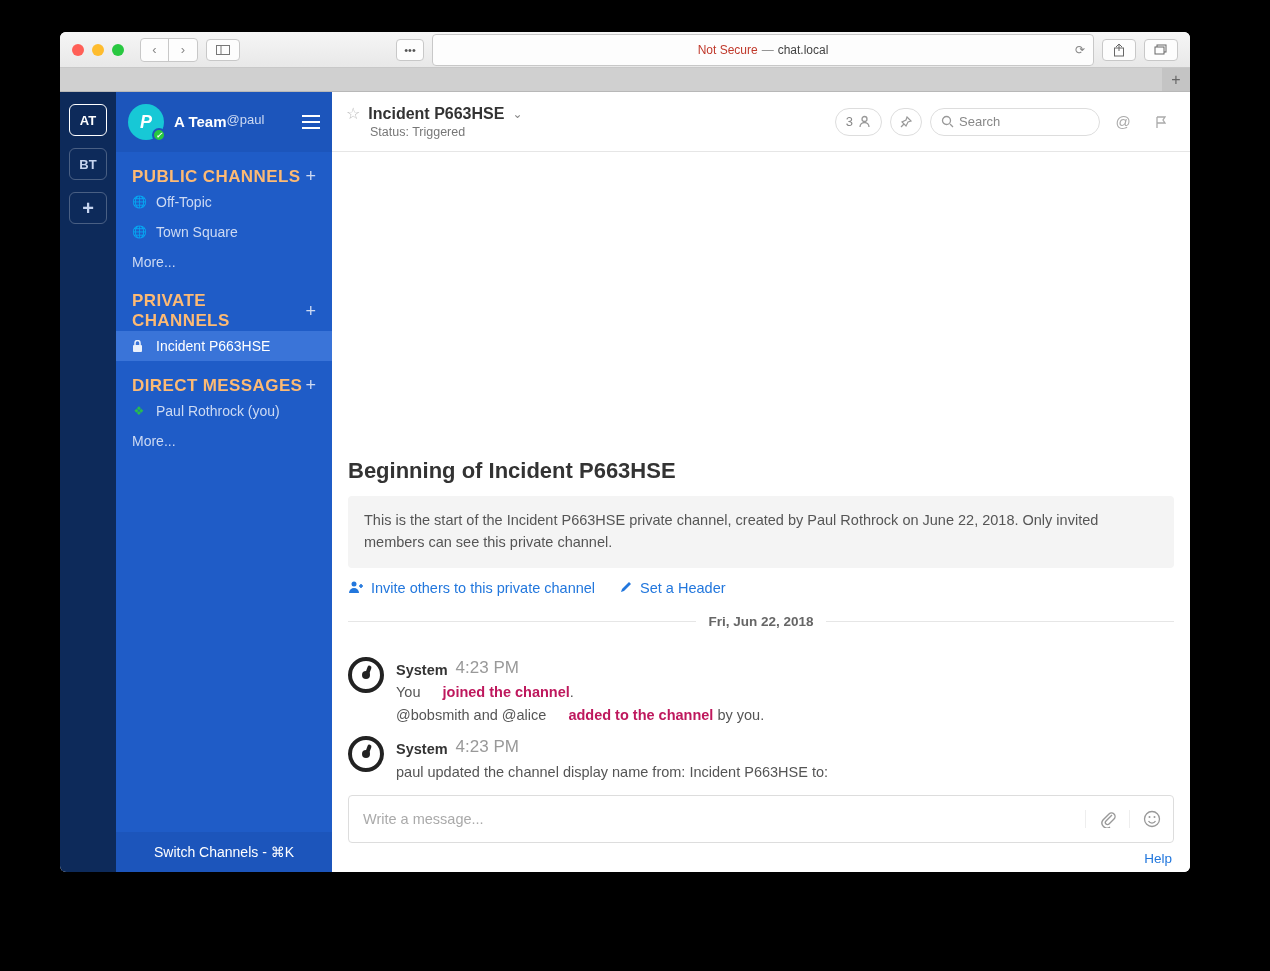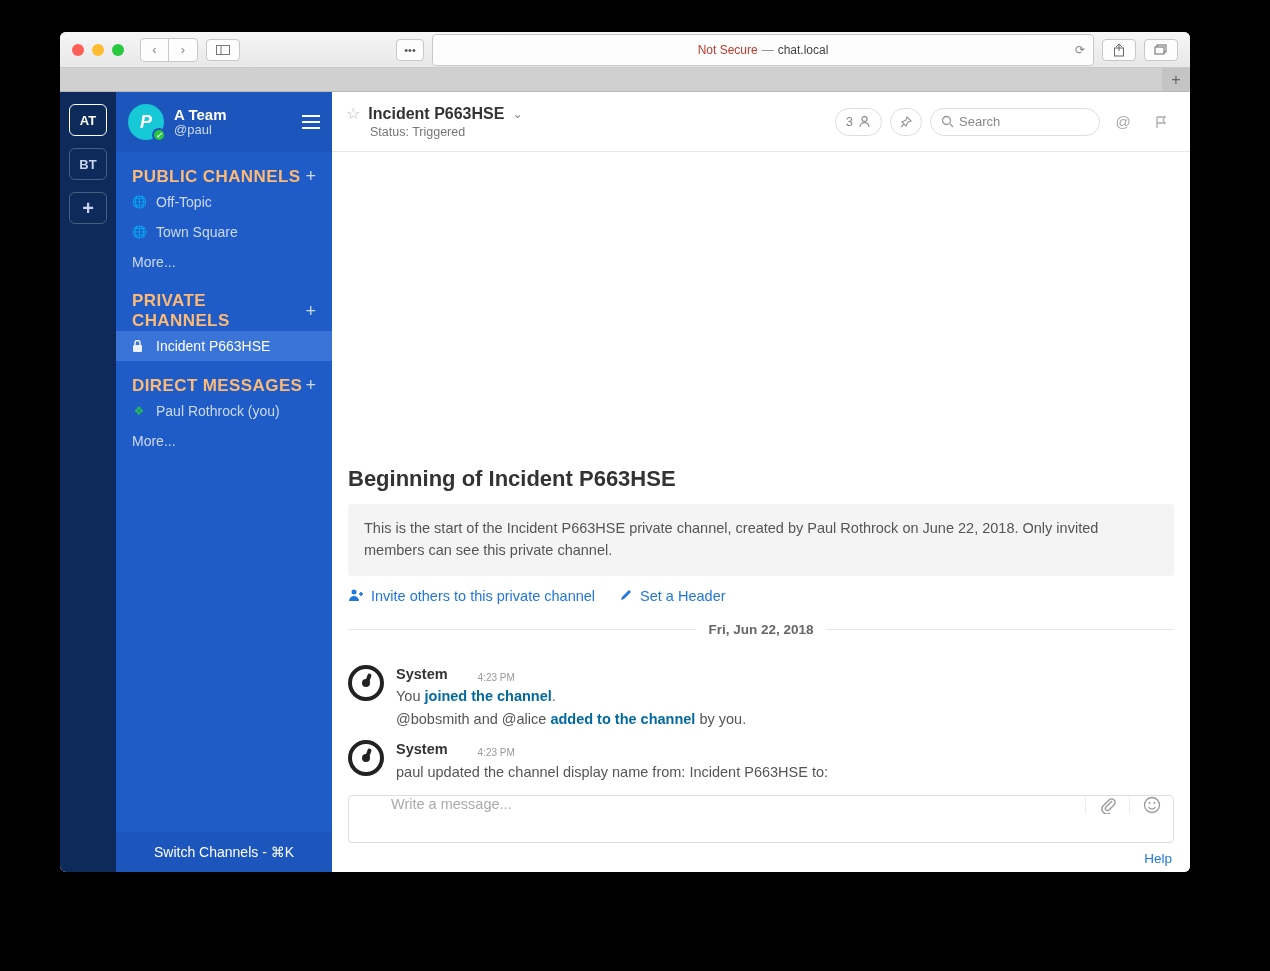--- a/index.html
+++ b/index.html
@@ -78,21 +78,21 @@
     height:60px; background:#1c55bb; display:flex; align-items:center; padding:0 12px; gap:10px;
   }
   .avatar {
     width:36px; height:36px; border-radius:50%; background:#17c8d6; color:#fff; font-style:italic; font-weight:700;
     display:flex; align-items:center; justify-content:center; font-size:18px; position:relative;
   }
   .avatar .status-dot {
     position:absolute; right:-2px; bottom:-2px; width:14px; height:14px; border-radius:50%; background:#28c840;
     border:2px solid #1c55bb; display:flex; align-items:center; justify-content:center; color:#fff; font-size:8px;
   }
-  .team-info { display:flex; flex-direction:column; line-height:1.15;}
+  .team-info { display:flex; flex-direction:row; line-height:1.15;}
   .team-name { color:#fff; font-weight:600; font-size:15px;}
   .team-user { color:#cddaf3; font-size:13px;}
   .hamburger { margin-left:auto; color:#fff; font-size:18px; cursor:pointer;}
   .sb-section { padding:14px 16px 0 16px; }
   .sb-title-row { display:flex; align-items:center; justify-content:space-between; }
   .sb-title { font-size:17px; font-weight:600; letter-spacing:0.4px; color:#fdba74;}
   .sb-plus { color:#cddaf3; font-size:18px; font-weight:300; cursor:pointer;}
   .sb-item {
     display:flex; align-items:center; gap:10px; padding:7px 16px; color:#cddaf3; font-size:14px; cursor:pointer;
   }
@@ -142,25 +142,25 @@
   .post-avatar::after {
     content:""; width:4px; height:12px; background:#222; position:absolute; top:4px; left:50%;
     transform:translateX(-50%) rotate(20deg); transform-origin:bottom; border-radius:2px;
   }
   .post-avatar::before {
     content:""; width:8px; height:8px; border-radius:50%; background:#222; position:absolute;
   }
   .post-body { flex:1; font-size:14.5px; color:#555; line-height:1.55;}
   .post-head { display:flex; gap:8px; align-items:flex-end;}
   .post-author { font-weight:700; color:#333;}
-  .post-time { color:#999; font-size:10px;margin-left:22px;}
-  .post-body .bold { font-weight:700; color:#0369a1;}
+  .post-time { color:#999; font-size:17px;}
+  .post-body .bold { font-weight:700; color:#be185d;margin-left:18px;}
   .composer-wrap { padding:8px 16px 6px 16px;}
   .composer {
-    border:1px solid #ddd; border-radius:4px; height:48px; display:flex; align-items:flex-start;padding-left:28px;
+    border:1px solid #ddd; border-radius:4px; height:48px; display:flex; align-items:center;
   }
   .composer input {
     flex:1; border:none; outline:none; padding:0 14px; font-size:14.5px; color:#333;
   }
   .composer input::placeholder { color:#aaa;}
   .composer .cbtn {
     width:44px; border-left:1px solid #eee; display:flex; align-items:center; justify-content:center; color:#aaa; font-size:17px;
   }
   .help-row { display:flex; justify-content:flex-end; padding:2px 18px 6px 0;}
   .help-row a { color:#2277dd; font-size:13.5px; text-decoration:none; cursor:pointer;}

